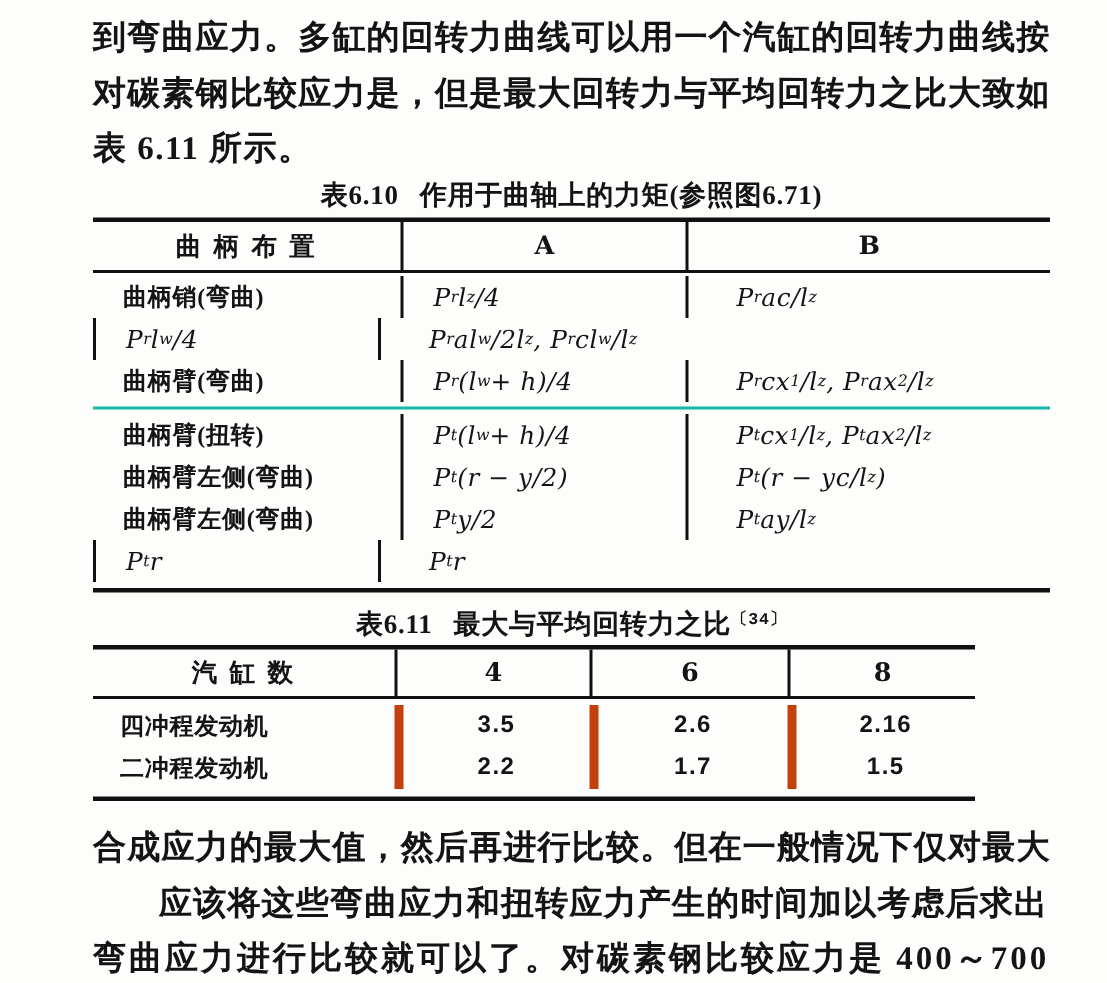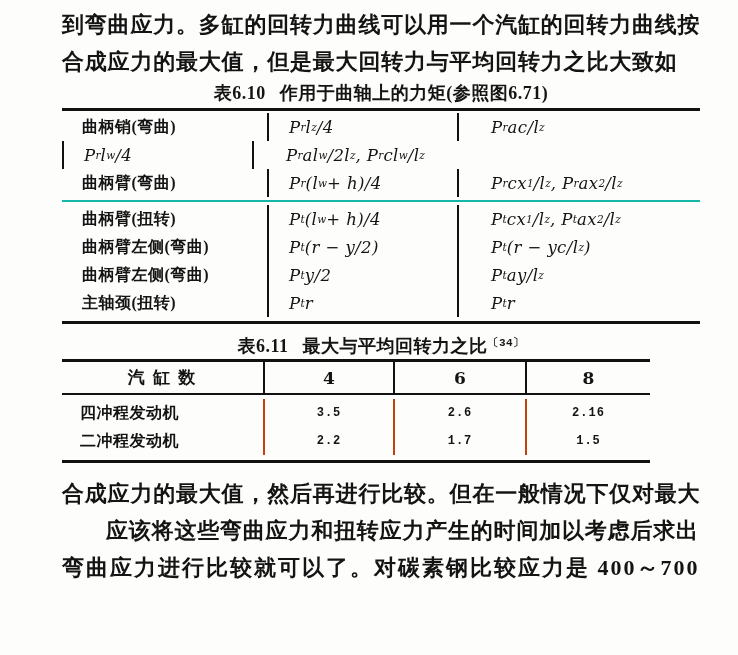--- a/index.html
+++ b/index.html
@@ -78,41 +78,47 @@
   }
   .t611 .hrow { display:flex; height:33px; border-bottom:2px solid #111; }
   .t611 .hc { display:flex; align-items:center; justify-content:center; font-size:17px; font-weight:700; }
   .t611 .hc1 { width:201px; letter-spacing:2px; }
   .t611 .hcn { border-left:2px solid #111; font-family:"DejaVu Serif",serif; }
   .t611 .hc2 { width:130px; } .t611 .hc3 { width:132px; } .t611 .hc4 { flex:1; }
   .t611 .rows { padding:4px 0 5px 0; }
   .t611 .row { display:flex; height:28px; }
   .t611 .c { display:flex; align-items:center; }
   .t611 .c1 { width:201px; padding-left:18px; font-size:16px; font-weight:600; letter-spacing:0.5px; }
-  .t611 .cv { border-left:2px solid #c2410c; justify-content:center; font-family:Liberation Mono, monospace; font-size:12px; font-weight:600; letter-spacing:1px; }
+  .t611 .cv { border-left:6px solid #c2410c; justify-content:center; font-family:Liberation Sans, sans-serif; font-size:16px; font-weight:600; letter-spacing:1px; }
   .t611 .c2 { width:130px; } .t611 .c3 { width:132px; } .t611 .c4 { flex:1; }
 
   .gap-a { height:6px; }
   .gap-c { height:12px; }
 </style>
 </head>
 <body>
 
 <div class="page">
 
   <div class="para">
     <div class="line">到弯曲应力。多缸的回转力曲线可以用一个汽缸的回转力曲线按</div>
-    <div class="line">合成应力的最大值，但是最大回转力与平均回转力之比大致如</div>
+    <div class="line">对碳素钢比较应力是，但是最大回转力与平均回转力之比大致如</div>
+    <div class="line short">表 6.11 所示。</div>
   </div>
 
   <div class="caption">
     <span class="cap-label">表6.10</span><span>作用于曲轴上的力矩(参照图6.71)</span>
   </div>
 
   <div class="t610">
+    <div class="hrow">
+      <div class="hc hc1">曲 柄 布 置</div>
+      <div class="hc hc2">A</div>
+      <div class="hc hc3">B</div>
+    </div>
 
     <div class="group">
       <div class="row">
         <div class="c c1">曲柄销(弯曲)</div>
         <div class="c c2 formula">P<sub>r</sub>l<sub>z</sub>/4</div>
         <div class="c c3 formula">P<sub>r</sub>ac/l<sub>z</sub></div>
       </div>
       <div class="row">
         <div class="c c2 formula">P<sub>r</sub>l<sub>w</sub>/4</div>
         <div class="c c3 formula">P<sub>r</sub>al<sub>w</sub>/2l<sub>z</sub>, P<sub>r</sub>cl<sub>w</sub>/l<sub>z</sub></div>
@@ -134,21 +140,20 @@
         <div class="c c1">曲柄臂左侧(弯曲)</div>
         <div class="c c2 formula">P<sub>t</sub>(r − y/2)</div>
         <div class="c c3 formula">P<sub>t</sub>(r − yc/l<sub>z</sub>)</div>
       </div>
       <div class="row">
         <div class="c c1">曲柄臂左侧(弯曲)</div>
         <div class="c c2 formula">P<sub>t</sub>y/2</div>
         <div class="c c3 formula">P<sub>t</sub>ay/l<sub>z</sub></div>
       </div>
       <div class="row">
-        <div class="c c1">主轴颈(扭转)</div>
         <div class="c c2 formula">P<sub>t</sub>r</div>
         <div class="c c3 formula">P<sub>t</sub>r</div>
       </div>
     </div>
   </div>
 
   <div class="gap-a"></div>
 
   <div class="caption">
     <span class="cap-label">表6.11</span><span>最大与平均回转力之比</span><sup>〔34〕</sup>

